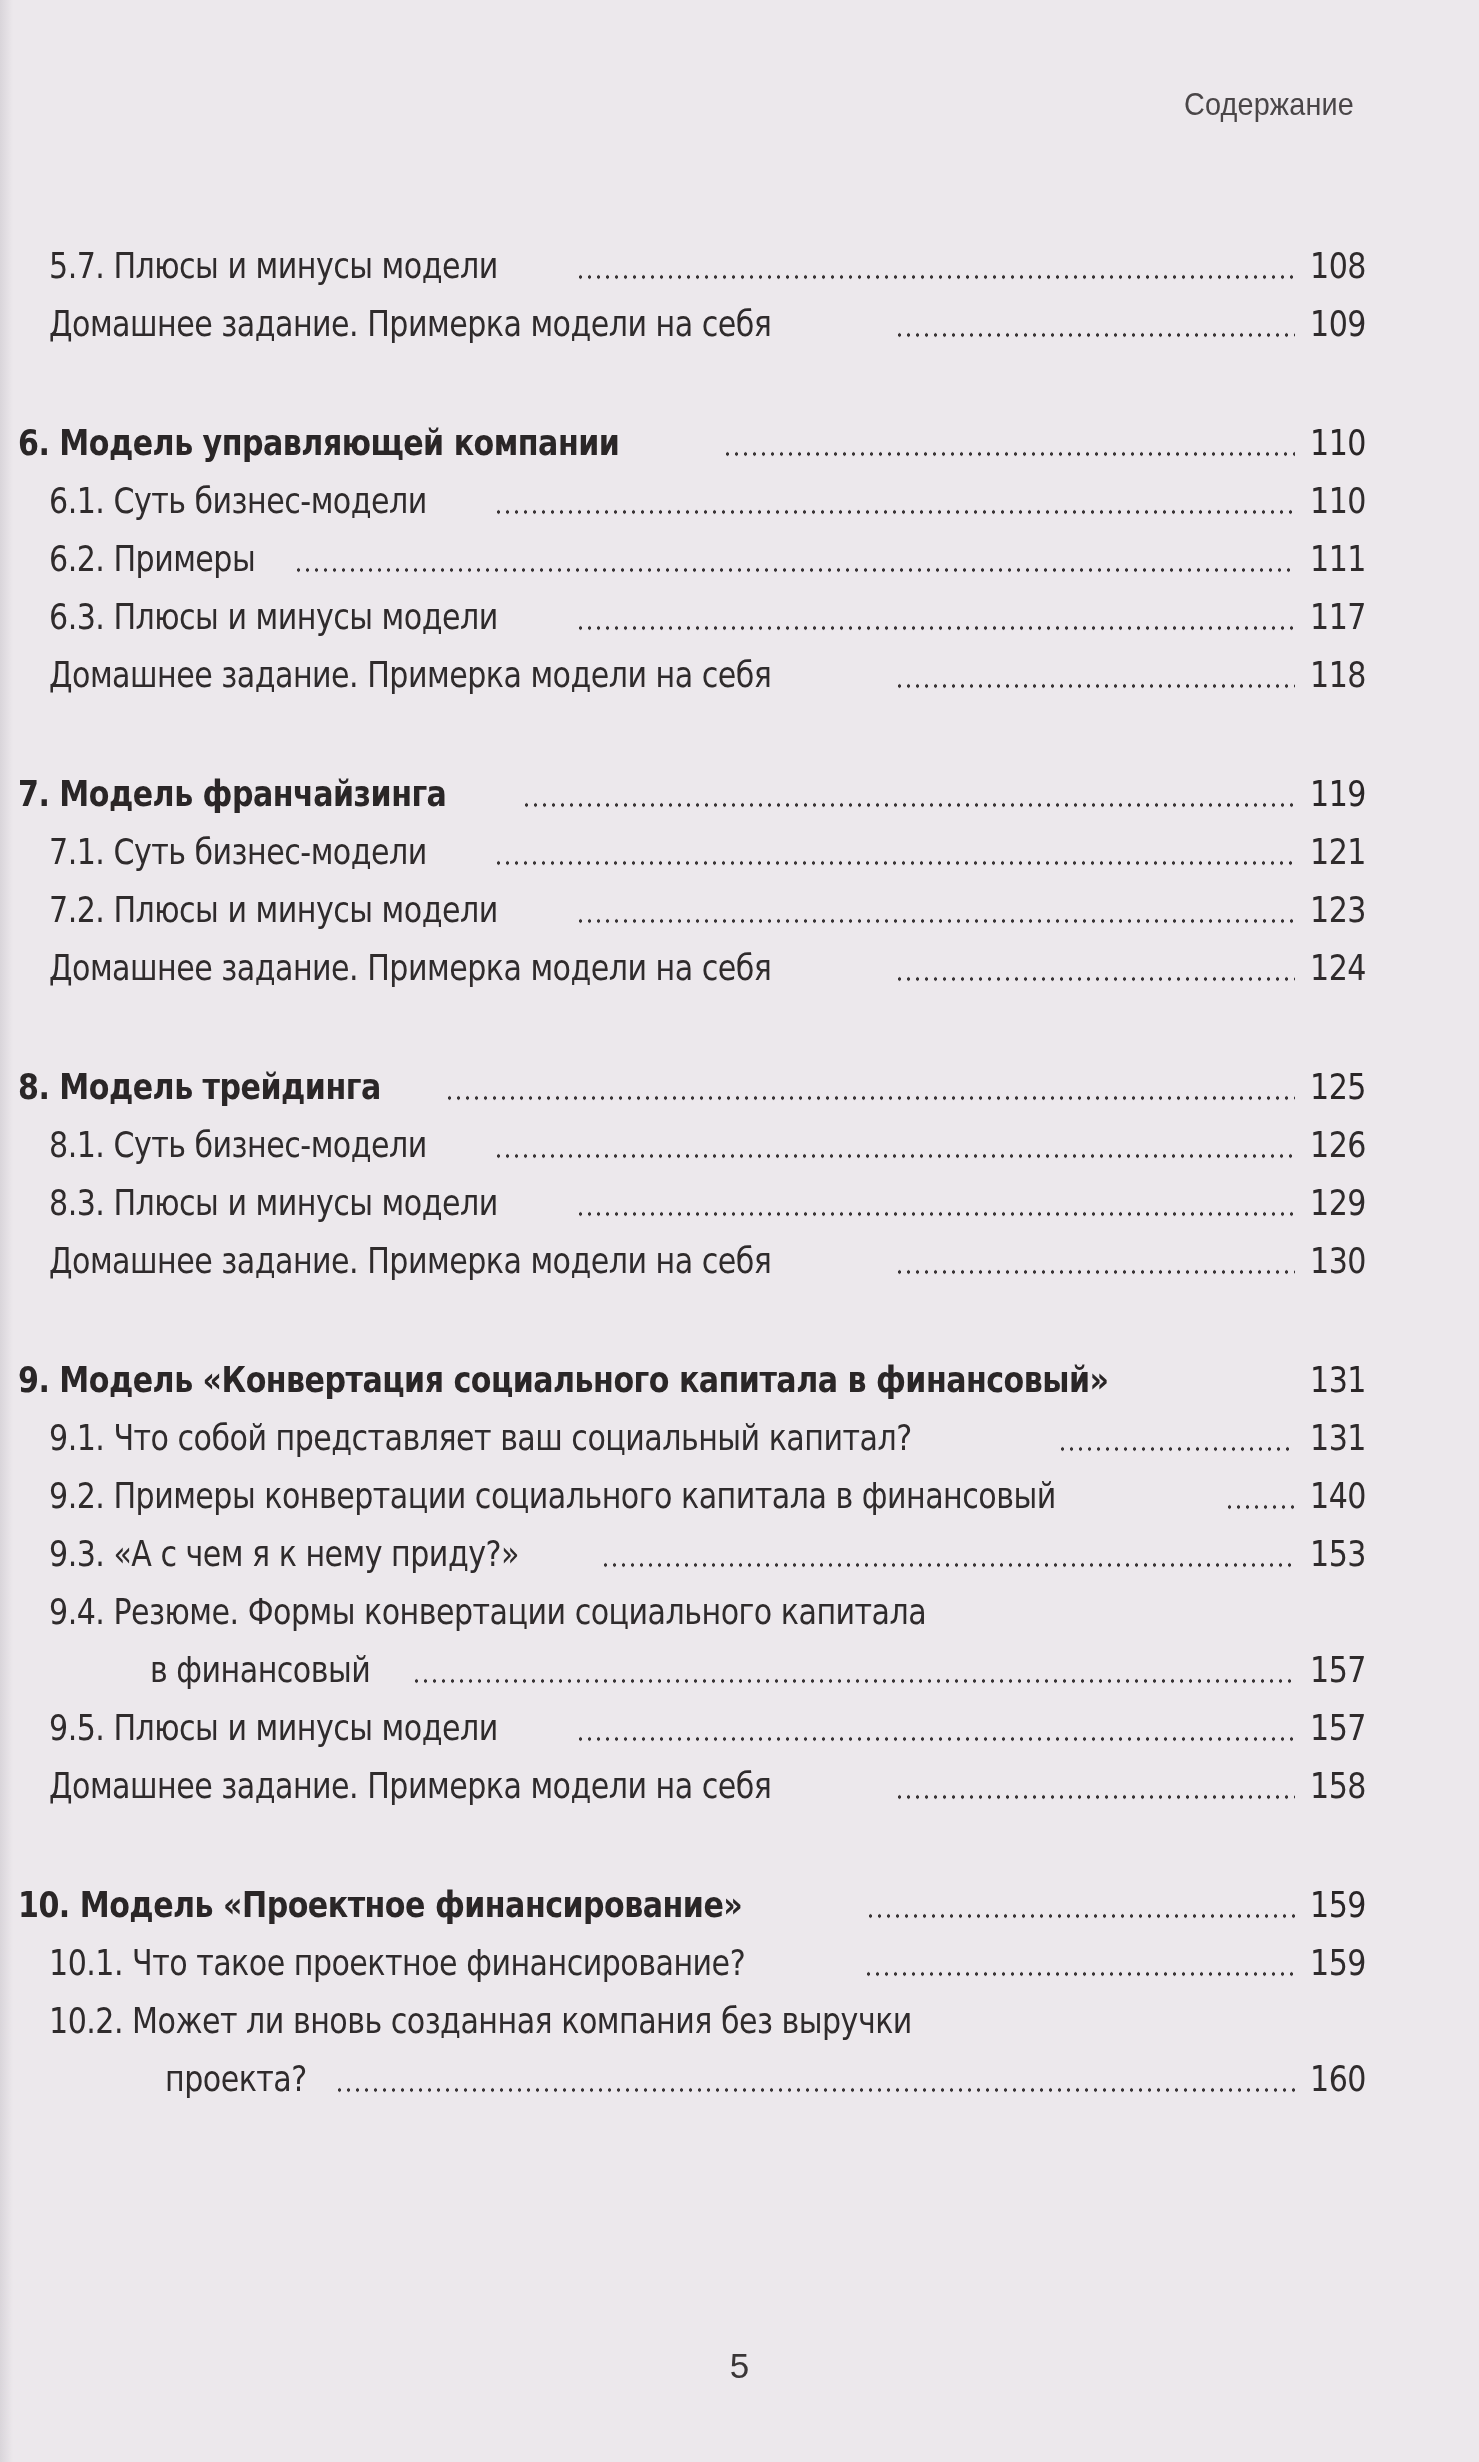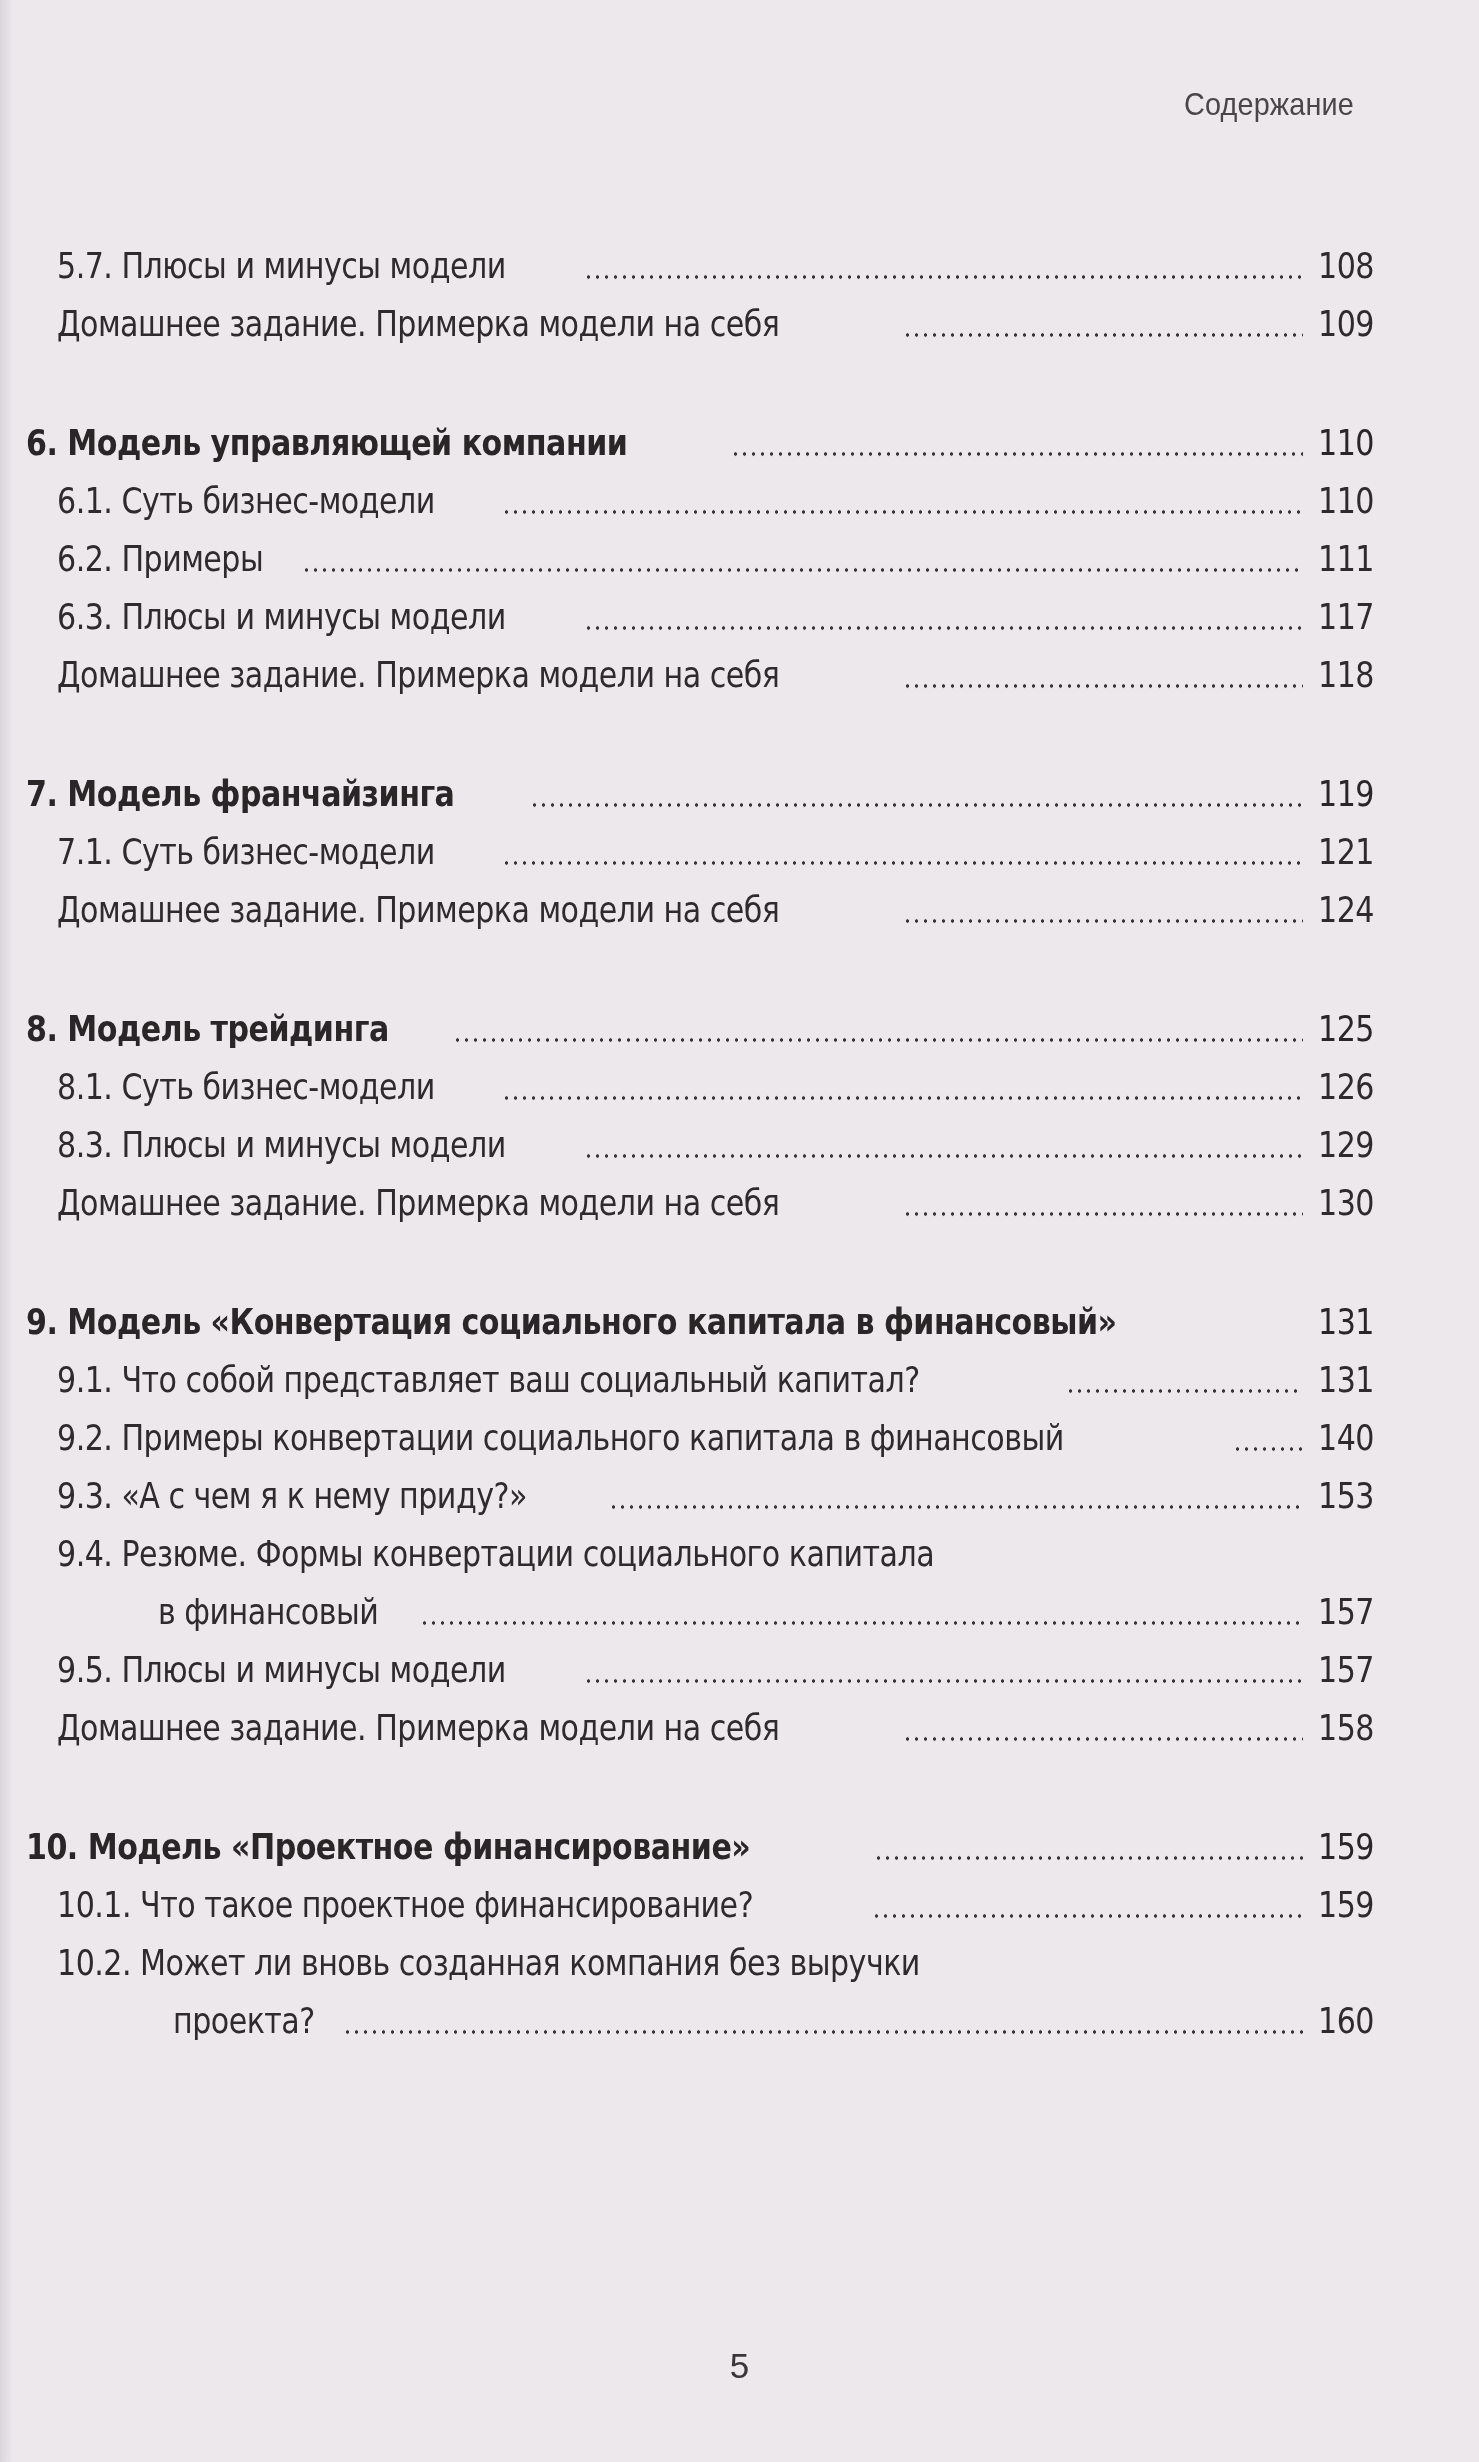--- a/index.html
+++ b/index.html
@@ -14,21 +14,21 @@
     position: absolute; left: 0; top: 0; width: 13px; height: 100%;
     background: linear-gradient(to right, #d9d5da, rgba(236,232,236,0));
   }
   .running-head {
     position: absolute; top: 86px; right: 125px;
     font-size: 32px; color: #4a4648; letter-spacing: 0.2px;
     font-family: "Liberation Sans", sans-serif;
     transform: scaleX(0.9); transform-origin: right center;
   }
   .toc {
-    position: absolute; left: 26px; top: 237px; width: 1348px;
+    position: absolute; left: 18px; top: 237px; width: 1348px;
   }
   .row {
     display: flex; align-items: baseline;
     height: 58px; line-height: 58px;
     font-size: 35px;
     font-family: "DejaVu Sans", sans-serif;
     letter-spacing: -0.6px;
   }
   .row .label {
     white-space: nowrap;
@@ -110,20 +110,25 @@
       <span class="label">7. Модель франчайзинга</span>
       <span class="leader"></span>
       <span class="page">119</span>
     </div>
     <div class="row sub">
       <span class="label">7.1. Суть бизнес-модели</span>
       <span class="leader"></span>
       <span class="page">121</span>
     </div>
     <div class="row sub">
+      <span class="label">7.2. Плюсы и минусы модели</span>
+      <span class="leader"></span>
+      <span class="page">123</span>
+    </div>
+    <div class="row sub">
       <span class="label">Домашнее задание. Примерка модели на себя</span>
       <span class="leader"></span>
       <span class="page">124</span>
     </div>
     <div class="gap"></div>
     <div class="row chapter">
       <span class="label">8. Модель трейдинга</span>
       <span class="leader"></span>
       <span class="page">125</span>
     </div>

